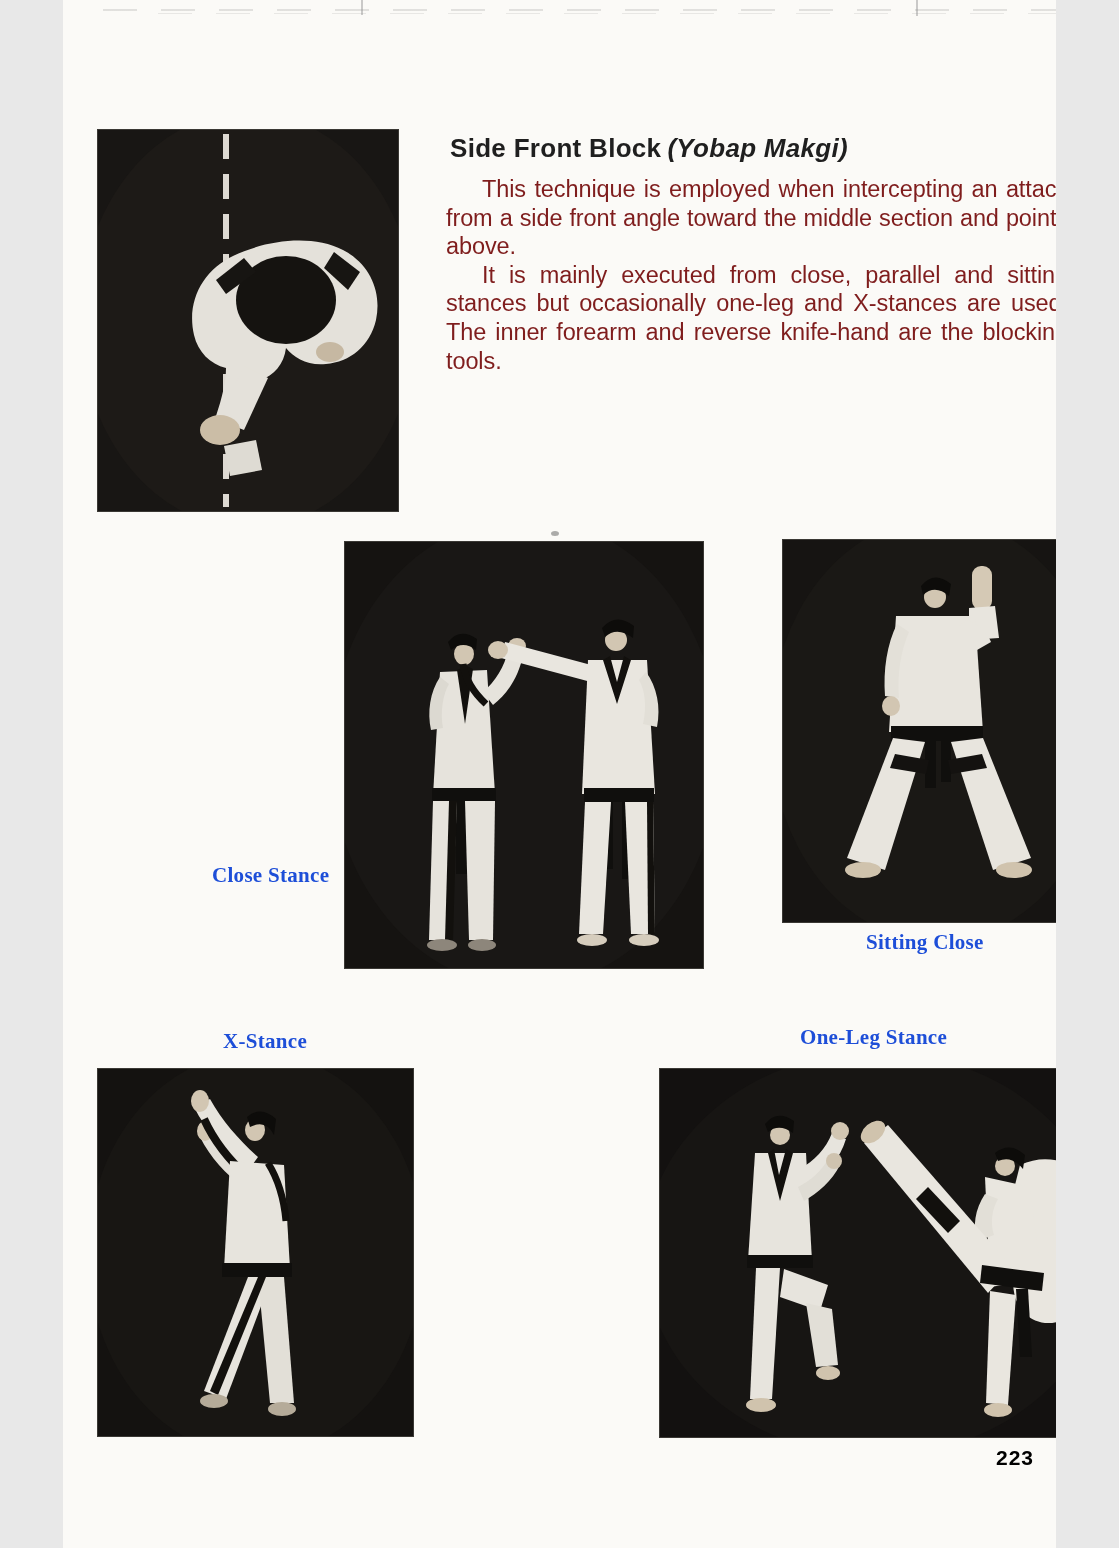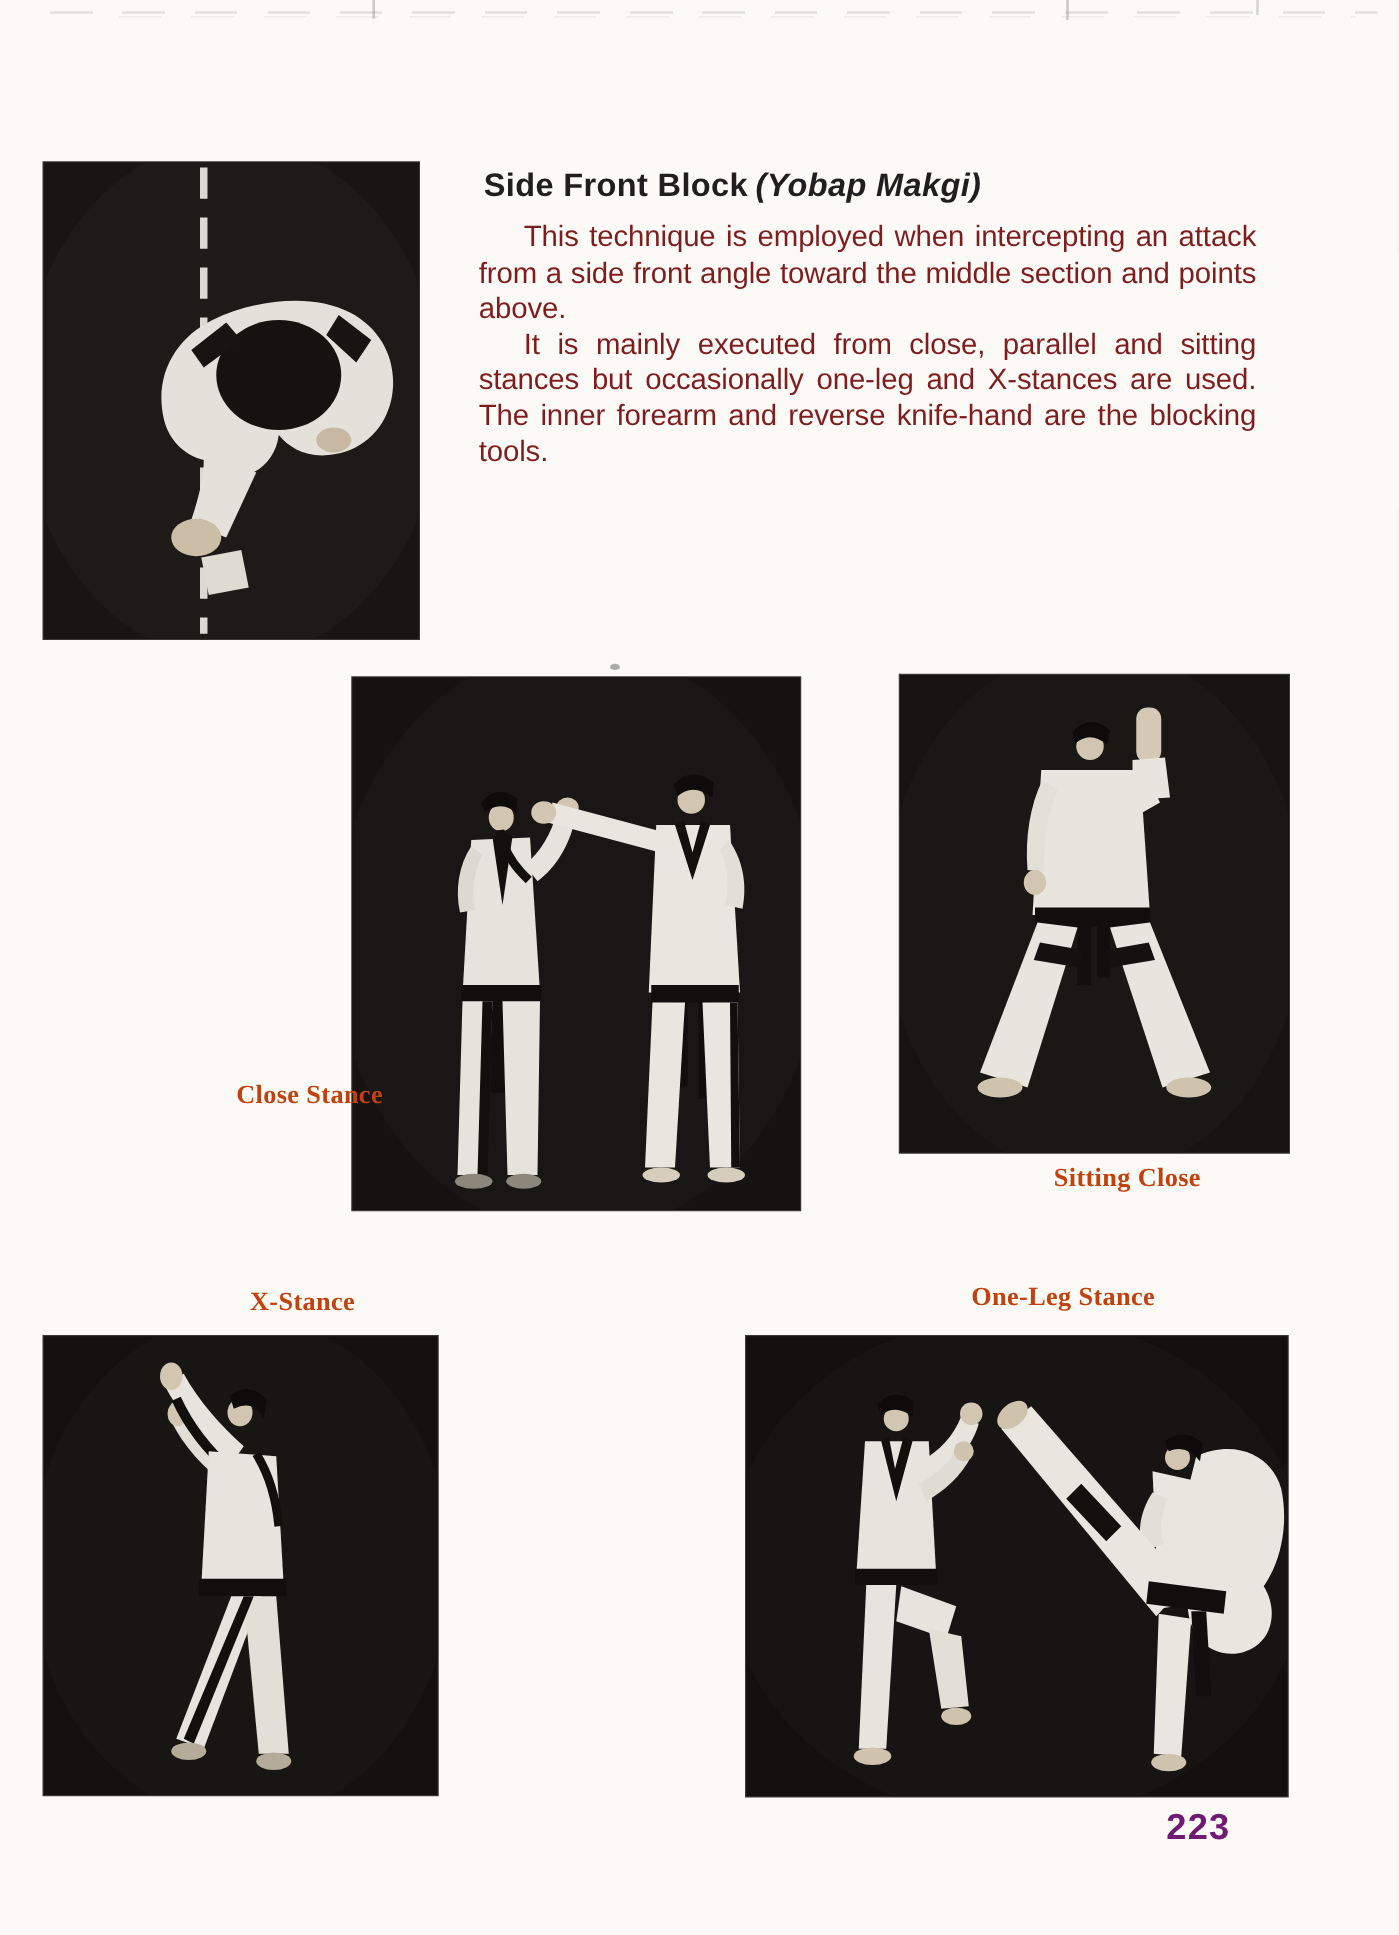--- a/index.html
+++ b/index.html
@@ -1,17 +1,17 @@
 <!DOCTYPE html>
 <html><head>
 <meta charset="utf-8">
 <style>
   html,body{margin:0;padding:0;background:#e8e8e8;}
   .page{
-    position:relative;width:1119px;height:1548px;margin:0 auto;
+    position:relative;width:993px;height:1548px;margin:0 auto;
     background:#fbfaf7;overflow:hidden;
     font-family:"Liberation Sans",sans-serif;color:#2b2b2b;
   }
   
   .artifact-line{position:absolute;background:repeating-linear-gradient(90deg,rgba(60,60,60,.45) 0 34px,rgba(60,60,60,0) 34px 58px);}
   .artifact-tick{position:absolute;background:#8d8d8d;}
   .speck{position:absolute;background:#6a6a6a;border-radius:50%;}
 
   
   .photo{position:absolute;background:#151311;box-shadow:0 0 0 1px #3a3834;}
@@ -27,25 +27,25 @@
   
   .body-copy{position:absolute;left:383px;top:175px;width:622px;}
   .body-copy p{
     margin:0;font-size:23.5px;line-height:28.6px;color:#7f1d1d;
     text-align:justify;text-align-last:left;text-indent:36px;letter-spacing:-.1px;
   }
 
   
   .stance-label{
     position:absolute;font-family:"Liberation Serif",serif;font-weight:700;
-    font-size:21px;color:#c2410c;letter-spacing:.3px;white-space:nowrap;margin-left:40px;
+    font-size:21px;color:#1d4ed8;letter-spacing:.3px;white-space:nowrap;
   }
   .page-number{
     position:absolute;left:933px;top:1446px;
-    font-size:29px;font-weight:700;color:#701a75;letter-spacing:1px;
+    font-size:21px;font-weight:700;color:#000000;letter-spacing:1px;
   }
 </style>
 </head>
 <body>
 
 <div class="page">
 
   <div class="artifact-line" style="left:40px;top:9px;width:1062px;height:2px;opacity:.30;"></div>
   <div class="artifact-line" style="left:95px;top:13px;width:990px;height:1px;opacity:.22;"></div>
   <div class="artifact-tick" style="left:298px;top:0;width:2px;height:15px;opacity:.45;"></div>

